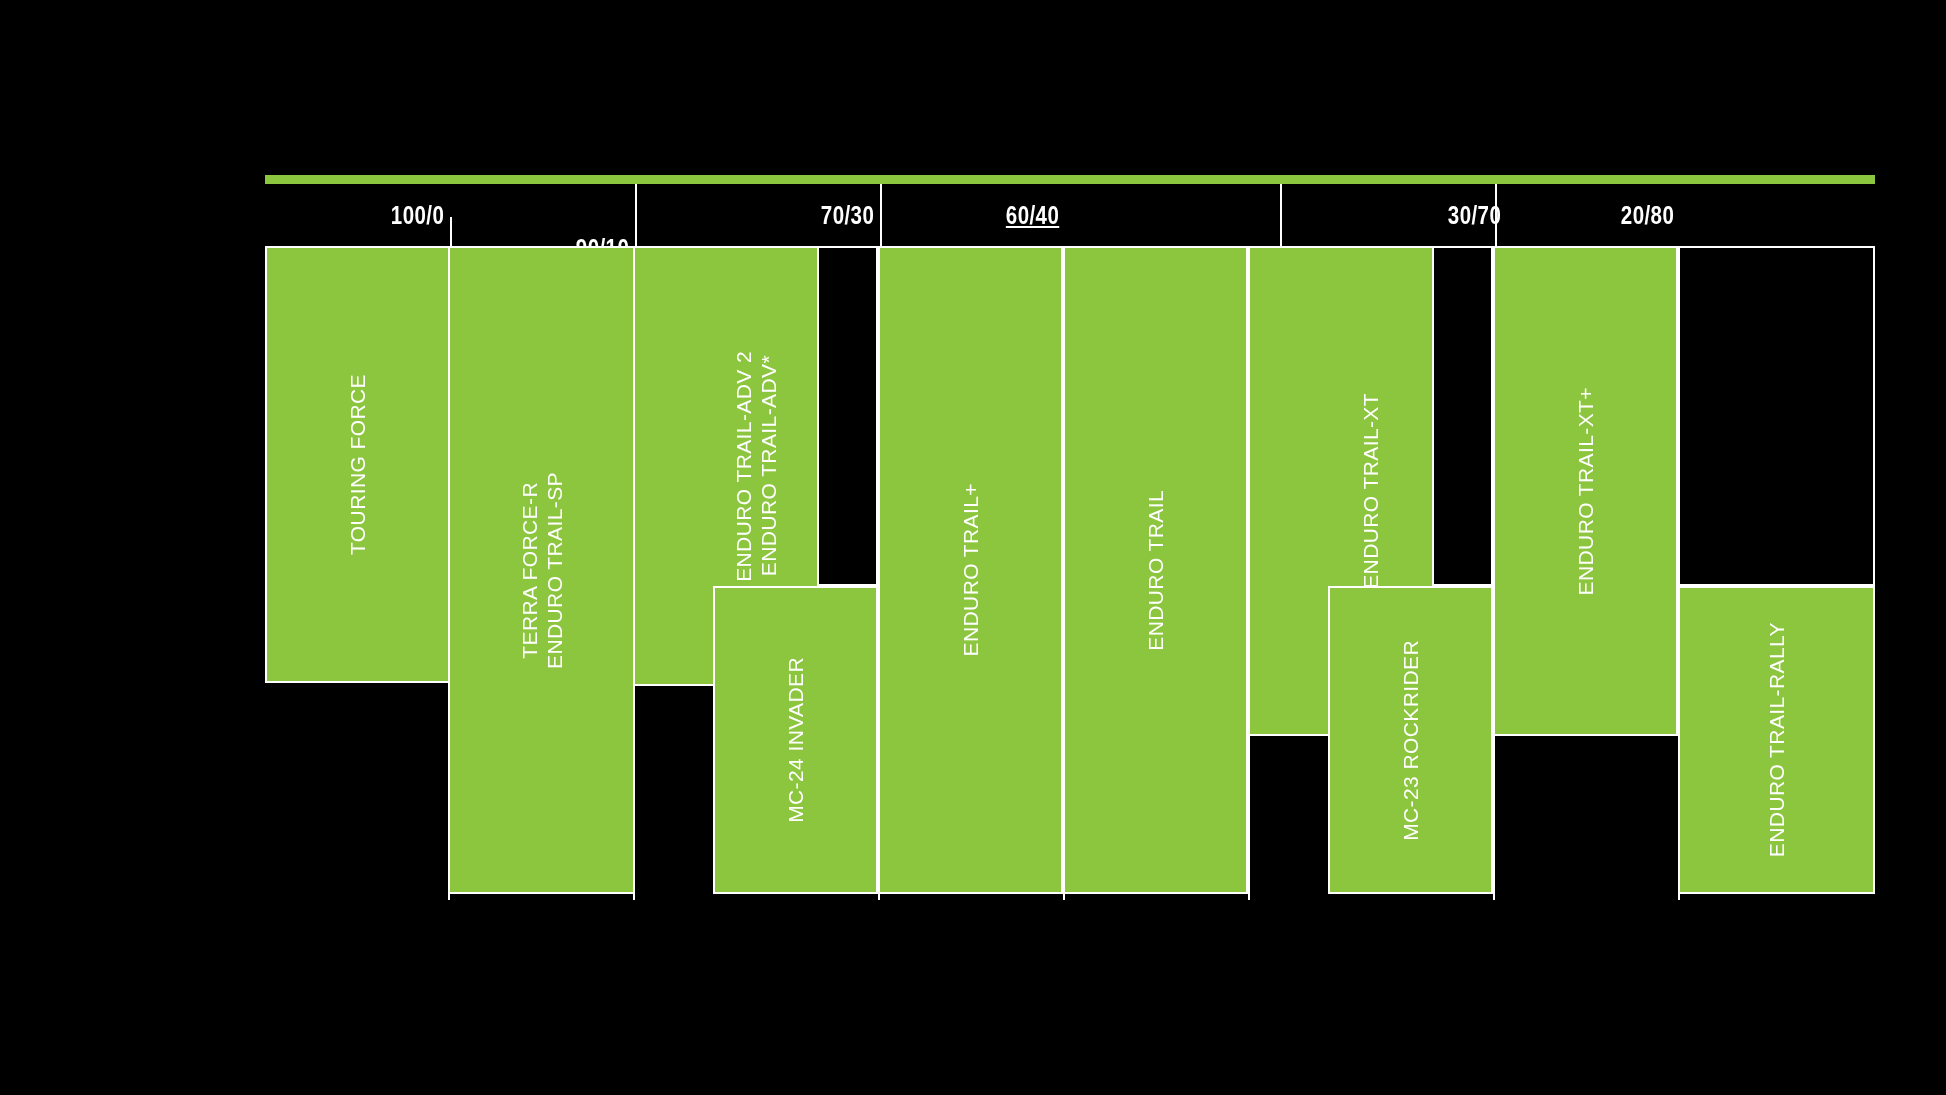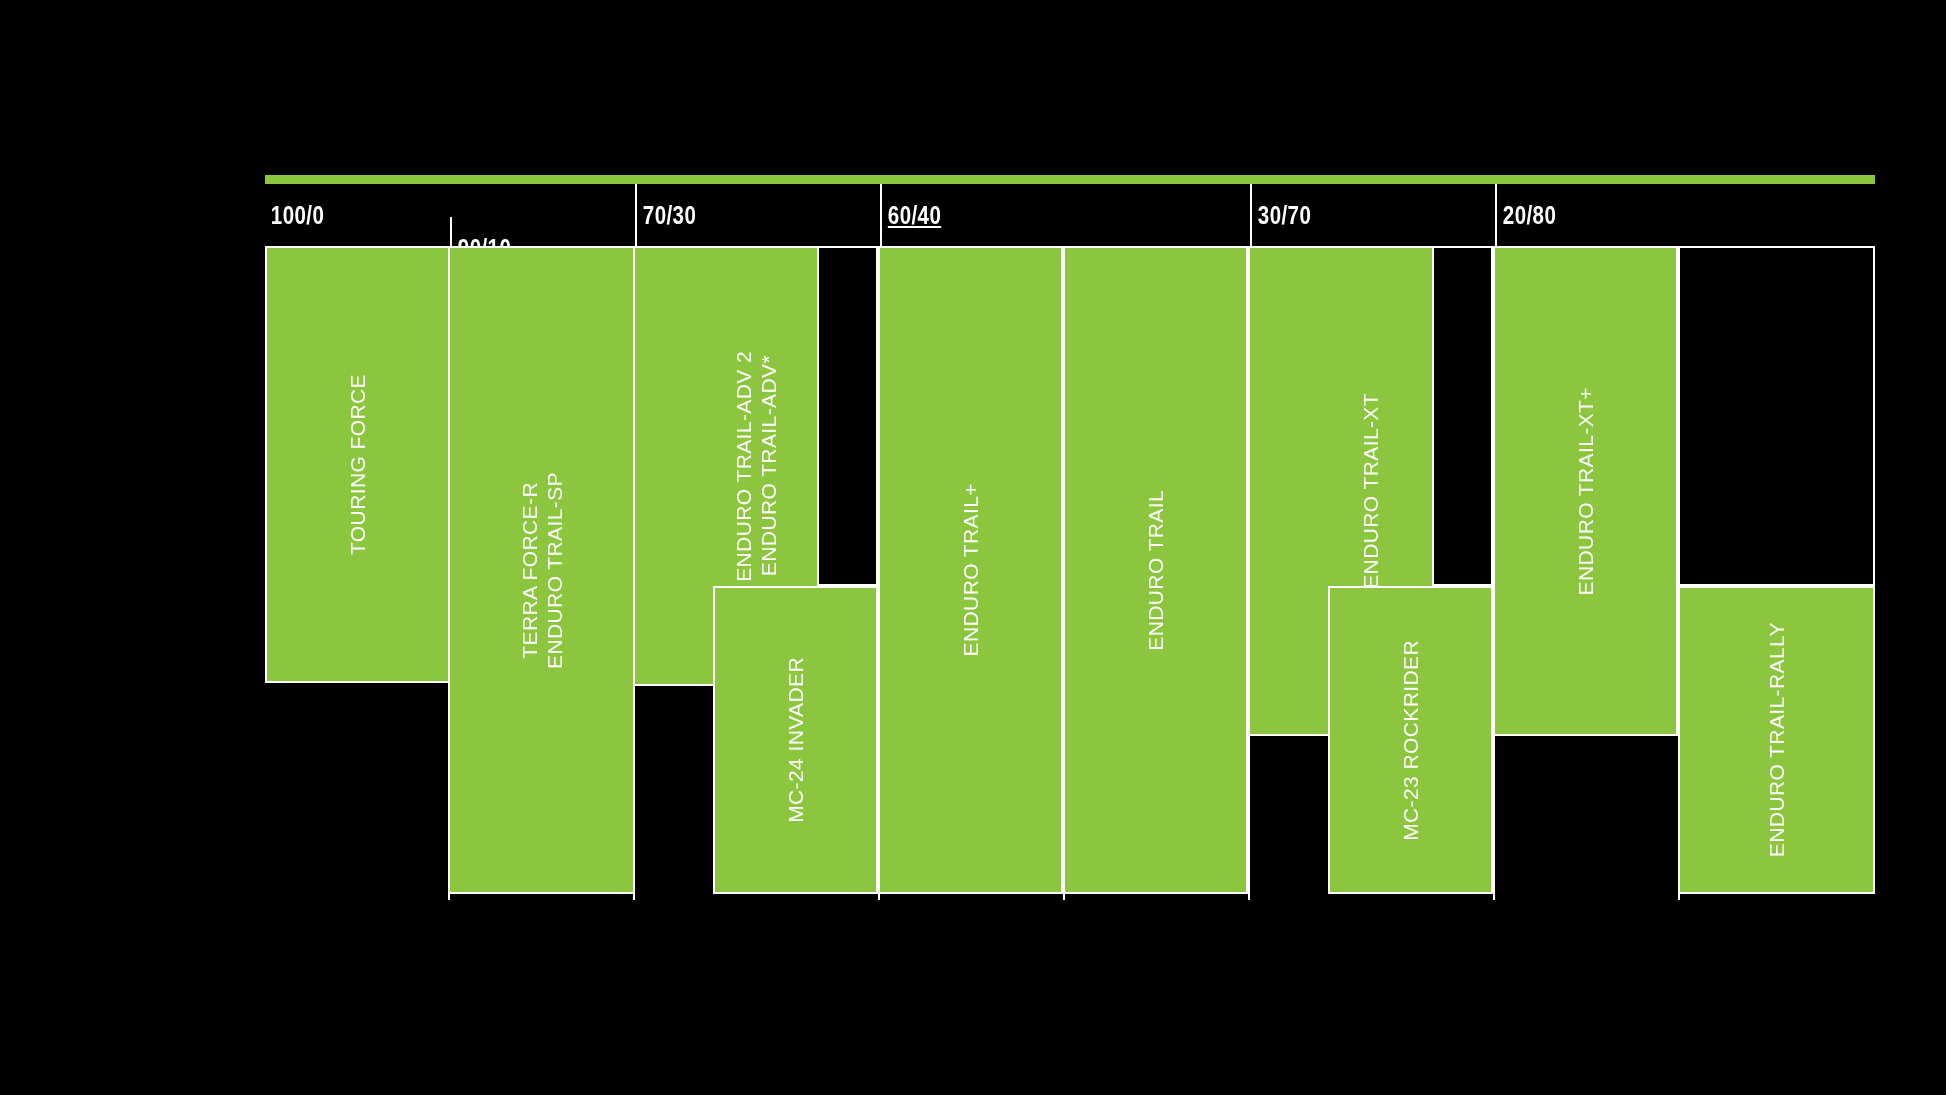--- a/index.html
+++ b/index.html
@@ -48,21 +48,21 @@
     top: 9px;
     width: 1610px;
     height: 62px;
   }
   .hdr-cell {
     position: absolute;
     top: 0;
     height: 62px;
     display: flex;
     align-items: center;
-    justify-content: flex-start;
+    justify-content: flex-end;
     box-sizing: border-box;
     border-left: 2px solid #ffffff;
   }
   .hdr-cell:first-child { border-left: none; }
   .hdr-cell span {
     font-size: 25px;
     font-weight: 700;
     letter-spacing: 0.5px;
     color: #ffffff;
     transform: scaleX(0.82);
@@ -141,21 +141,21 @@
         </div>
       <div class="hdr-cell" style="left:185px; width:185px;margin-top:33px;">
           <span>90/10</span>
         </div>
       <div class="hdr-cell" style="left:370px; width:245px;">
           <span>70/30</span>
         </div>
       <div class="hdr-cell" style="left:615px; width:185px;text-decoration:underline;">
           <span>60/40</span>
         </div>
-      <div class="hdr-cell" style="left:985px; width:227px;">
+      <div class="hdr-cell" style="left:1015px; width:227px;">
           <span>30/70</span>
         </div>
       <div class="hdr-cell" style="left:1230px;width:185px;">
           <span>20/80</span>
         </div>
     </div>
 
     <div class="plot">
 
       <div class="col-sep" style="left:183px;  height:654px;"></div>

